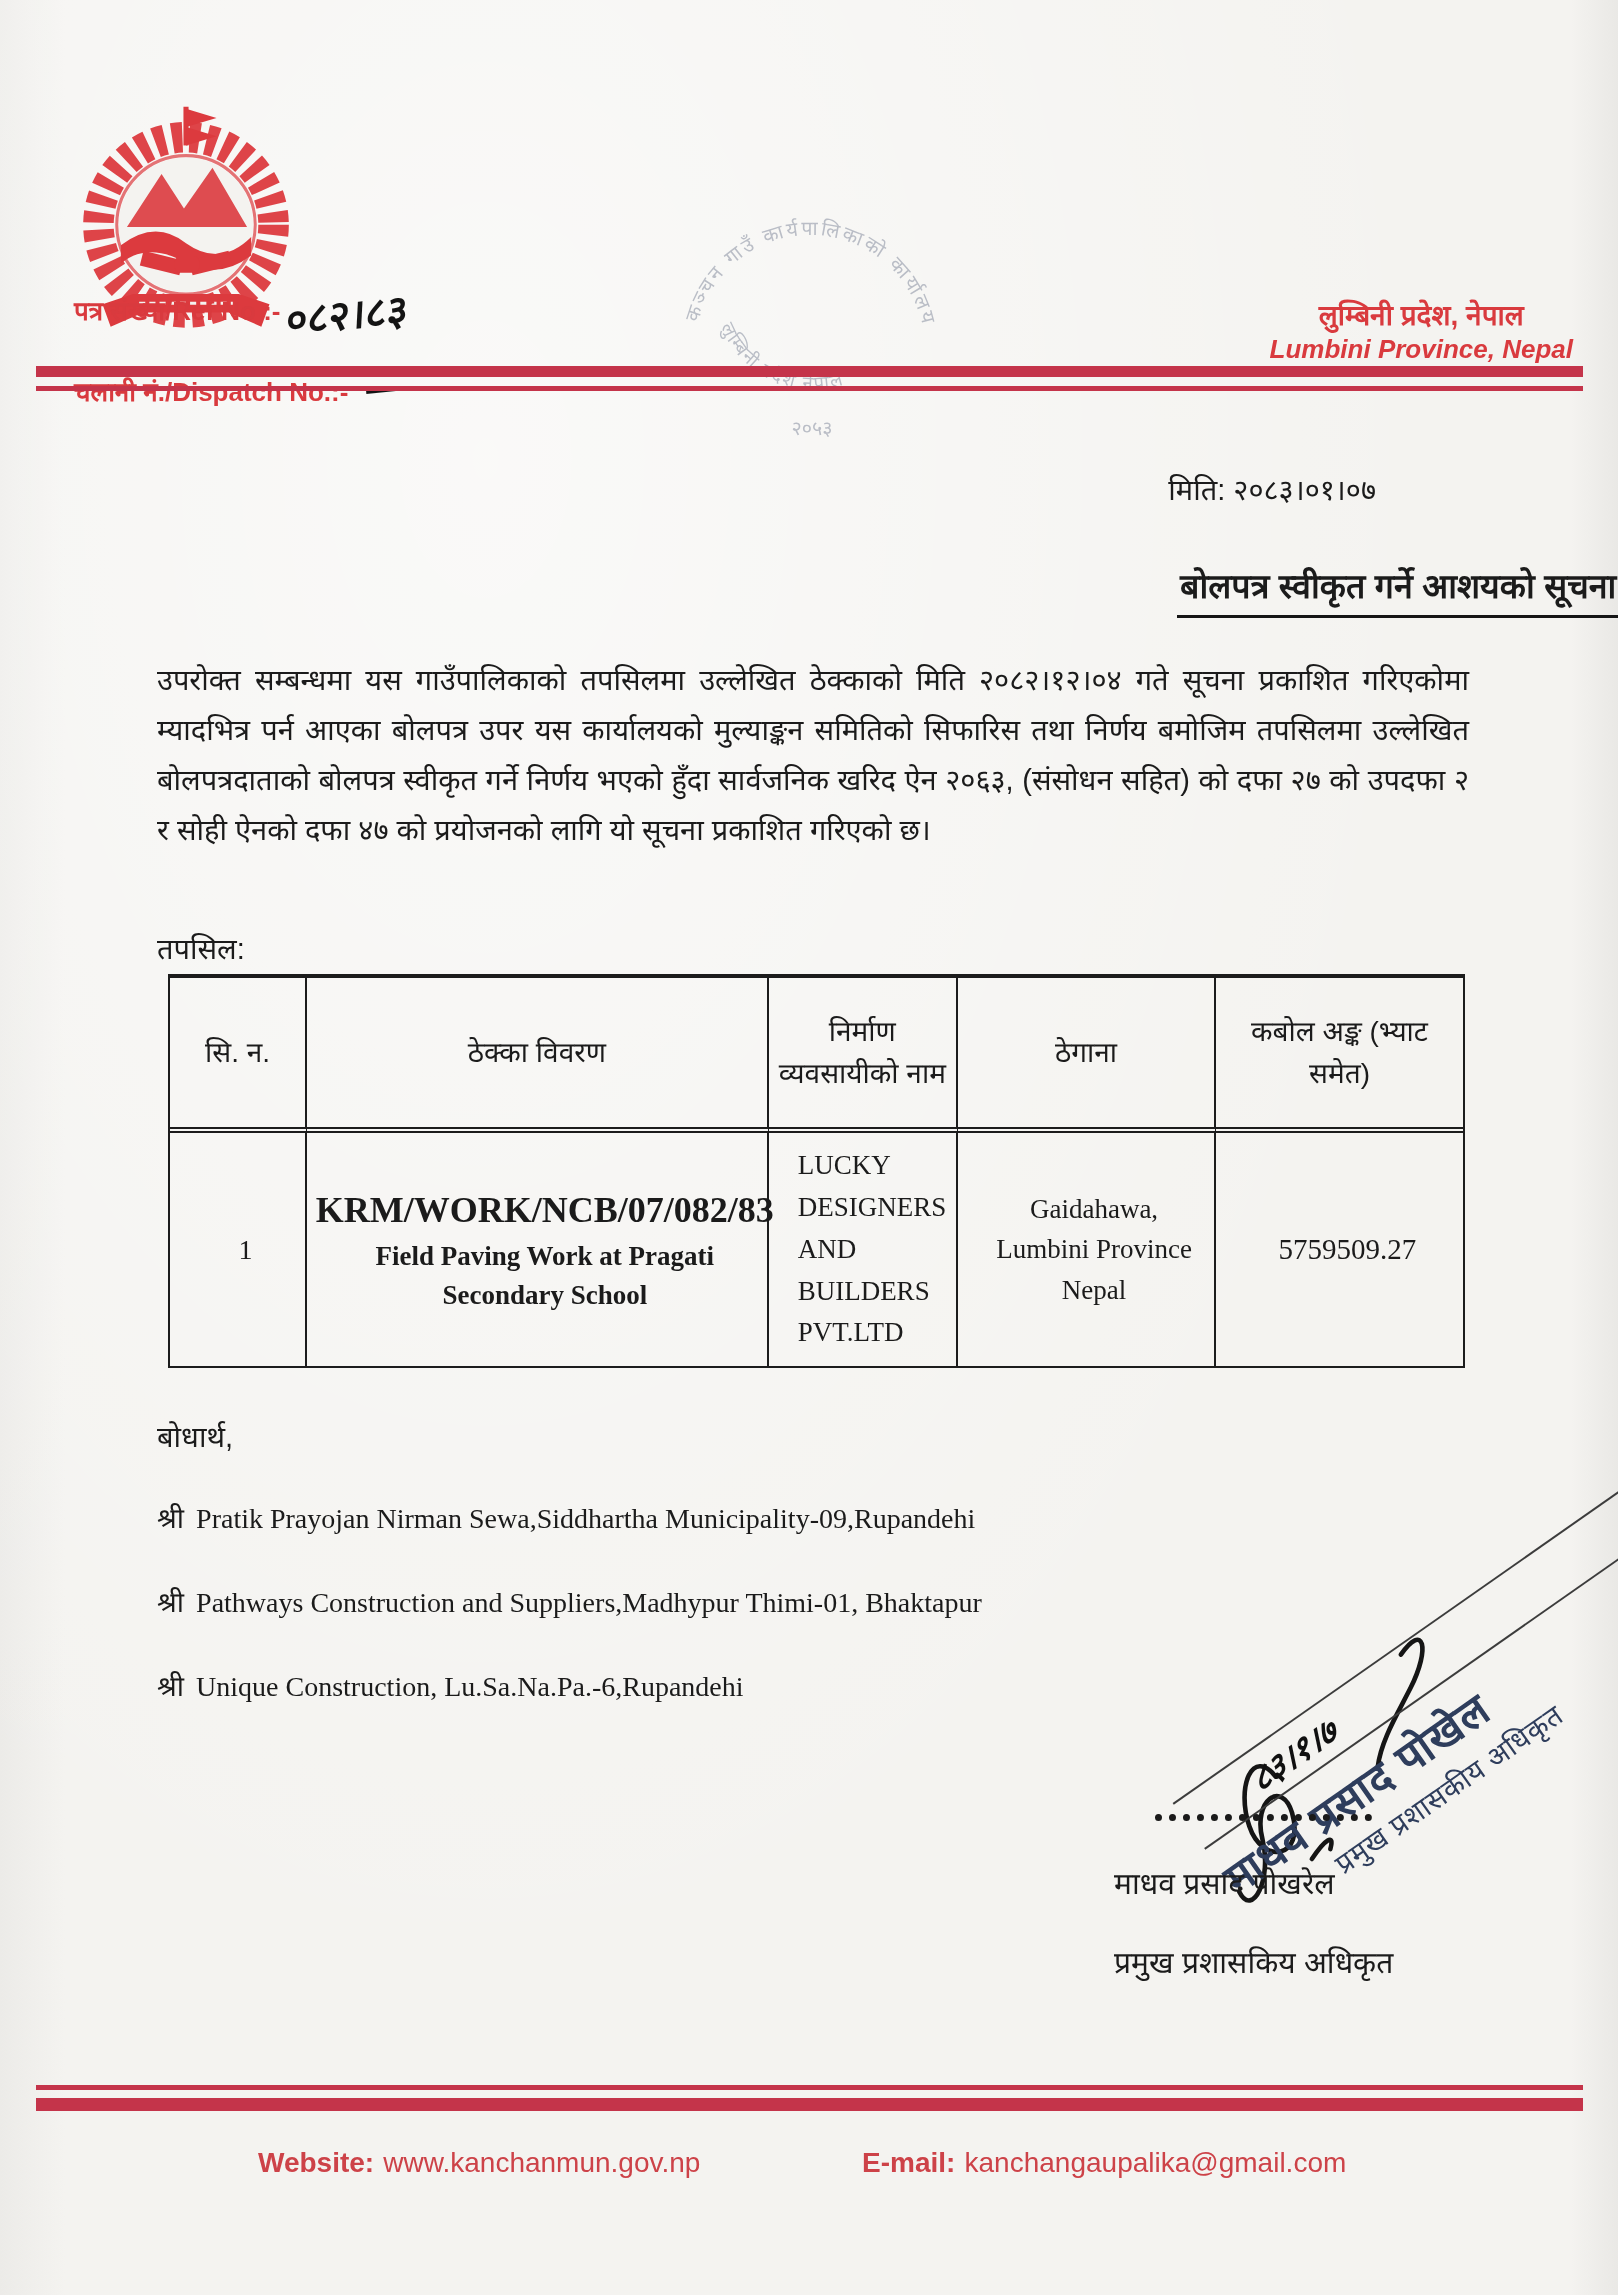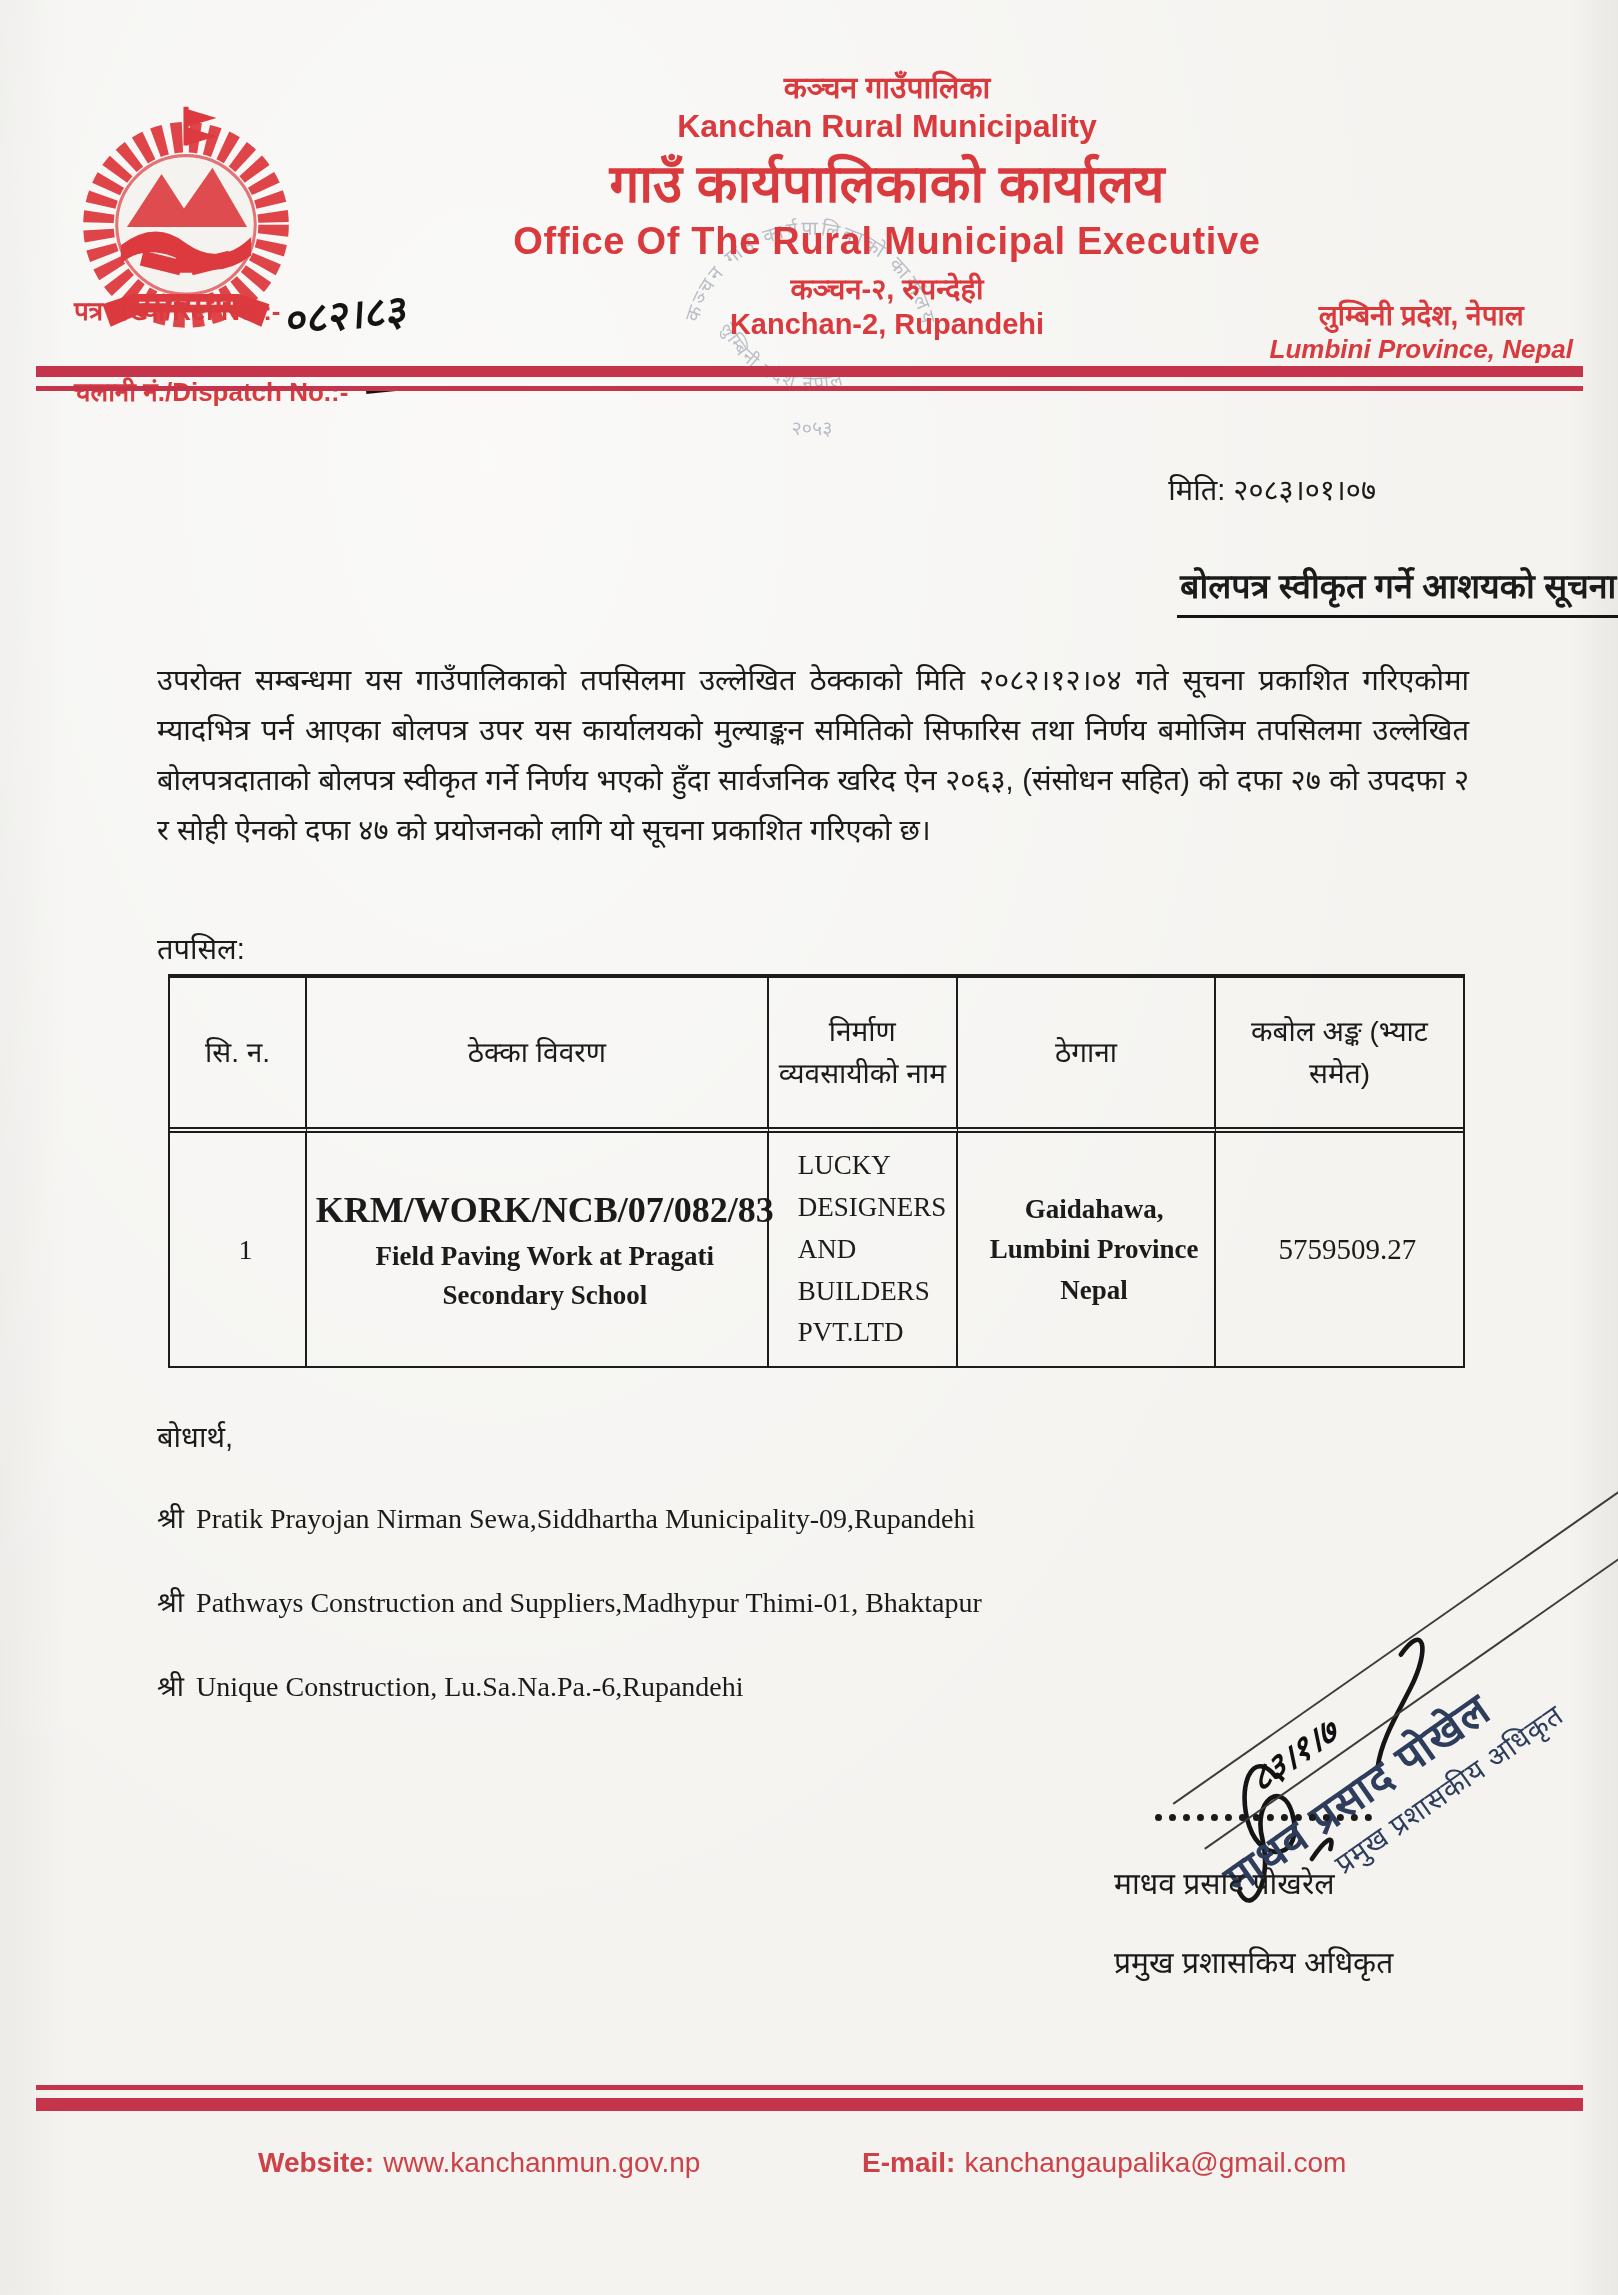--- a/index.html
+++ b/index.html
@@ -49,21 +49,21 @@
   .tbl .c{border-right:2px solid #1c1c1c;display:flex;flex-direction:column;justify-content:center;align-items:center;
           text-align:center;padding:12px 9.2px;box-sizing:border-box;}
   .tbl .c:nth-child(5n){border-right:none;}
   .tbl .hc{min-height:155px;font-size:28px;border-bottom:6px double #1c1c1c;line-height:1.5;}
   .tbl .dc{min-height:198px;font-family:"Liberation Serif","DejaVu Serif",serif;margin-left:16px;}
   .cell-sn{font-size:28px;}
   .cell-contract{line-height:1.45;}
   .cell-contract .cid{font-size:36px;font-weight:bold;}
   .cell-contract .cdesc{font-size:27px;font-weight:bold;}
   .cell-contractor{align-items:flex-start !important;text-align:left !important;font-size:27px;line-height:1.55;padding-left:13px !important;}
-  .cell-addr{font-size:27px;font-weight:bold;line-height:1.5;}
+  .cell-addr{font-size:27px;font-weight:normal;line-height:1.5;}
   .cell-amt{font-size:29px;}
   
   .cc{position:absolute;left:157px;top:1416px;}
   .cc-label{font-size:29px;margin-bottom:43px;}
   .cc-item{font-size:28px;margin-bottom:46px;font-family:"Liberation Serif","DejaVu Serif",serif;}
   .cc-item .shree{font-family:"DejaVu Sans",sans-serif;margin-right:12px;}
   
   .sig-art{position:absolute;left:1213px;top:1549px;width:406px;height:554px;}
   .sigblock{position:absolute;left:1114px;top:1814px;width:290px;}
   .sig-dots{width:217px;margin-left:41px;border-bottom:7.2px dotted #1a1a1a;height:0;}
@@ -117,28 +117,20 @@
       <text font-size="30" letter-spacing="4">
         <textPath href="#arcT">कञ्चन गाउँ कार्यपालिकाको कार्यालय</textPath>
       </text>
       <text font-size="28" letter-spacing="3">
         <textPath href="#arcB">लुम्बिनी प्रदेश नेपाल</textPath>
       </text>
       <text x="212" y="420" font-size="30">२०५३</text>
     </g>
   </svg>
 
-  <div class="hdr-center">
-    <div class="hdr-muni-np">कञ्चन गाउँपालिका</div>
-    <div class="hdr-muni-en">Kanchan Rural Municipality</div>
-    <div class="hdr-office-np">गाउँ कार्यपालिकाको कार्यालय</div>
-    <div class="hdr-office-en">Office Of The Rural Municipal Executive</div>
-    <div class="hdr-place-np">कञ्चन-२, रुपन्देही</div>
-    <div class="hdr-place-en">Kanchan-2, Rupandehi</div>
-  </div>
 
   <div class="refblock">
     <div class="refline">
       <span>पत्र संख्या/Ref No :-</span><span class="hand ref-value">०८२।८३</span>
     </div>
     <div class="refline">
       <span>चलानी नं./Dispatch No.:-</span><span class="hand dispatch-value">—</span>
     </div>
   </div>
 

